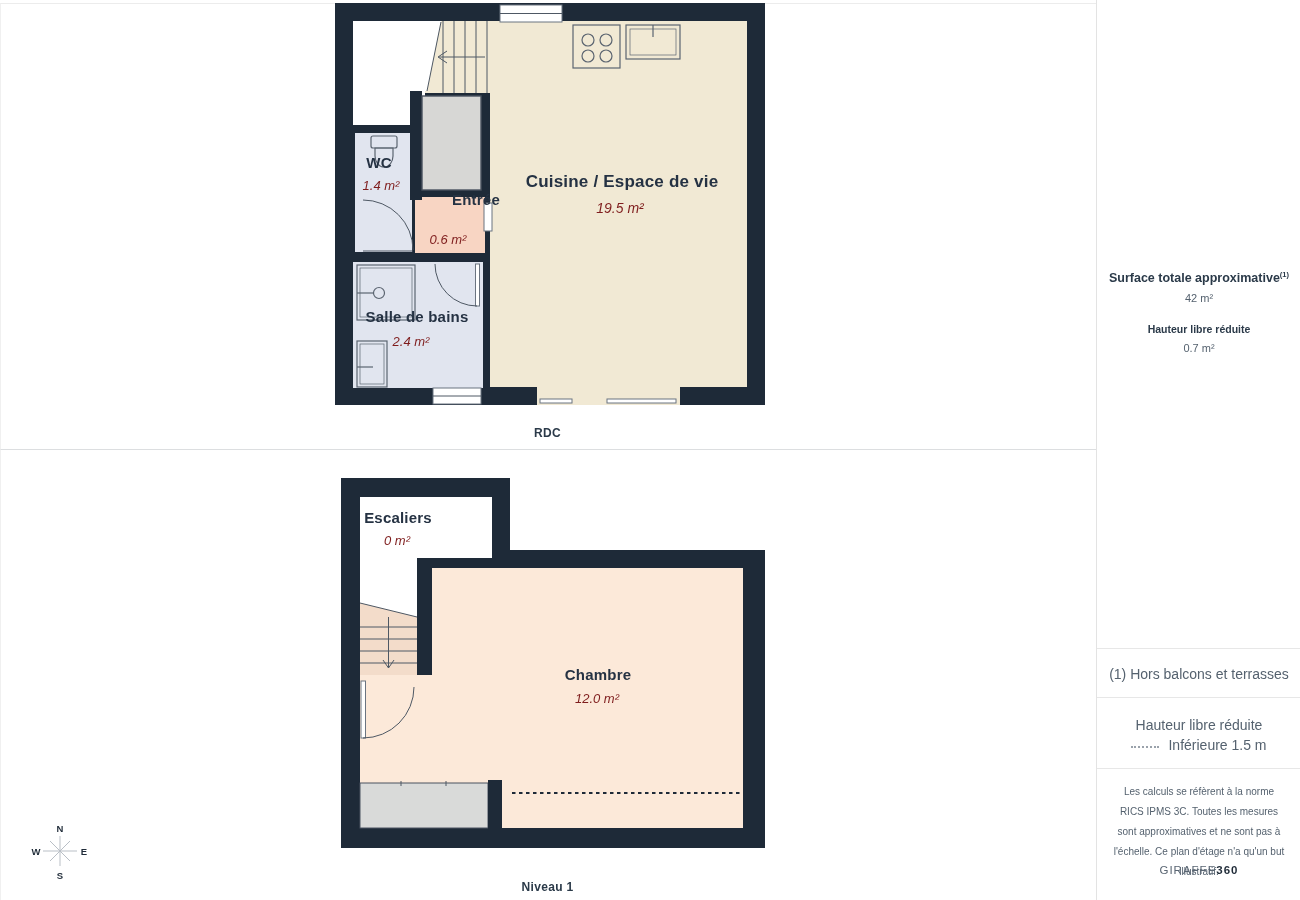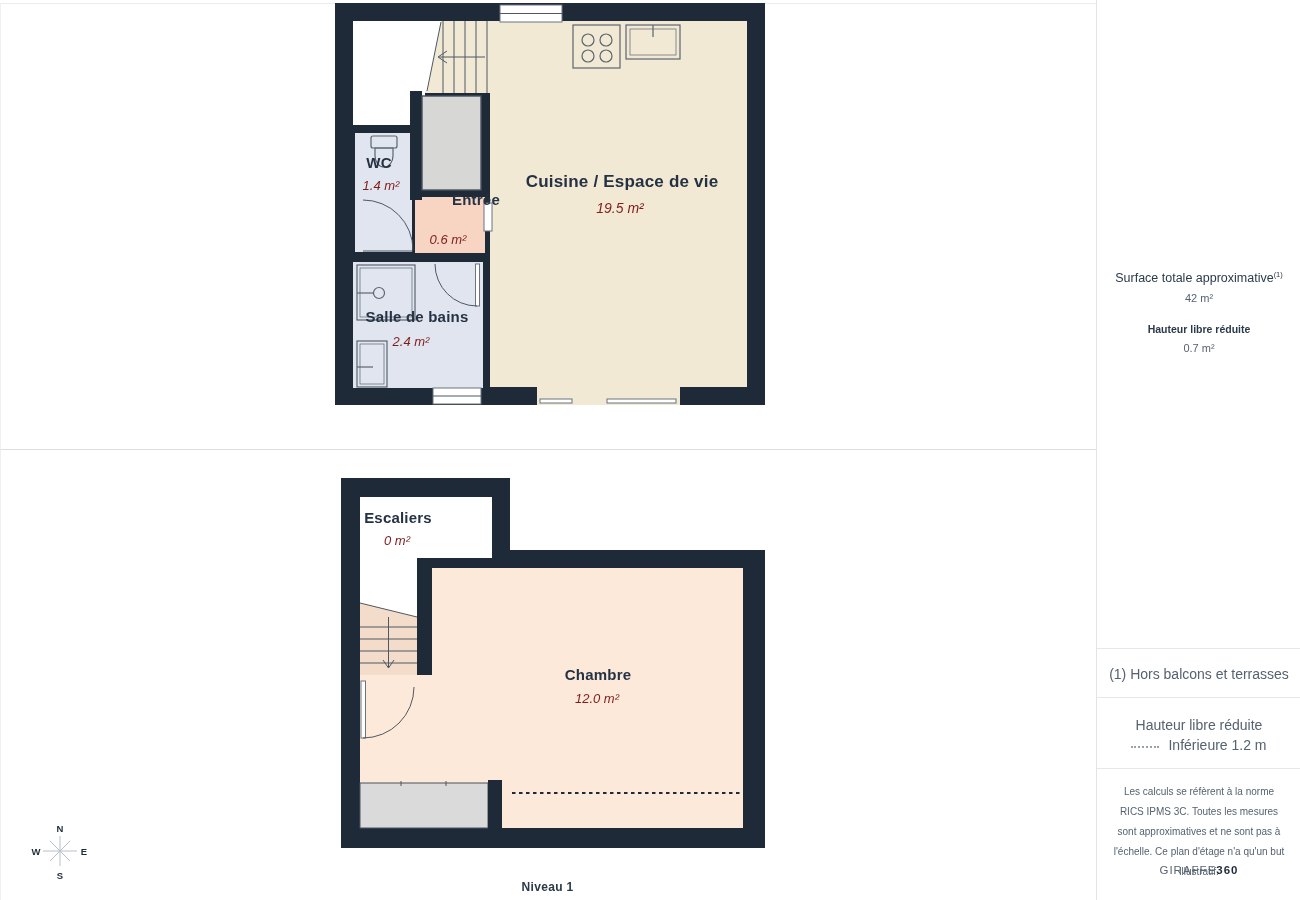--- a/index.html
+++ b/index.html
@@ -43,21 +43,21 @@
   .room-name.big{font-size:17px;}
   .room-area{font-size:13px;color:#7f1d1d;font-style:italic;}
   .room-area.big{font-size:14px;}
   .floor-caption{position:absolute;left:0;width:1095px;text-align:center;
     font-weight:bold;font-size:12px;color:#2b3a49;letter-spacing:.3px;}
 
   
   #sidebar{position:absolute;left:1096px;top:0;width:204px;height:900px;border-left:1px solid #e3e3e3;}
   .sb-divider{position:absolute;left:0;width:100%;height:1px;background:#e7e7e7;}
   .sb-text{position:absolute;left:0;width:100%;text-align:center;color:var(--muted-text,#55626f);}
-  .sb-title{font-weight:normal;font-size:12.5px;color:#2b3a49;}
+  .sb-title{font-weight:bold;font-size:12.5px;color:#2b3a49;}
   .sb-sub{font-weight:bold;font-size:10.5px;color:#2b3a49;}
   .sb-val{font-size:11px;}
   .sb-small{font-size:14px;}
   .sb-disclaimer{position:absolute;left:14px;right:14px;text-align:center;
     font-size:10px;line-height:20px;color:var(--muted-text,#55626f);}
   .legend-dots{display:inline-block;width:28px;height:1px;border-bottom:2px dotted #9aa2ab;
     margin-right:9px;vertical-align:middle;}
   #brand{position:absolute;left:0;width:100%;text-align:center;font-size:11.5px;letter-spacing:1px;}
   #brand .b1{color:#5a6673;}
   #brand .b2{font-weight:bold;color:#1f2b38;}
@@ -160,20 +160,21 @@
 
     <div class="lbl room-name big" style="left:287px;top:179px;">Cuisine / Espace de vie</div>
     <div class="lbl room-area big" style="left:285px;top:205px;">19.5 m²</div>
     <div class="lbl room-name" style="left:44px;top:159px;">WC</div>
     <div class="lbl room-area" style="left:46px;top:182px;">1.4 m²</div>
     <div class="lbl room-name" style="left:117px;top:196px;margin-left:24px;">Entrée</div>
     <div class="lbl room-area" style="left:113px;top:236px;">0.6 m²</div>
     <div class="lbl room-name" style="left:82px;top:313px;">Salle de bains</div>
     <div class="lbl room-area" style="left:76px;top:338px;">2.4 m²</div>
   </div>
+  <div class="floor-caption" style="top:426px;">RDC</div>
 
   <div class="plan" id="n1-plan">
     <svg width="424" height="370" viewBox="0 0 424 370">
       <path class="wall" d="M0,0 H169 V72 H424 V370 H0 Z"></path>
       <rect class="f-white" x="19" y="19" width="132" height="61"></rect>
       <rect class="f-white" x="19" y="80" width="57" height="47"></rect>
       <rect class="f-chambre" x="91" y="90" width="311" height="260"></rect>
       <rect class="f-chambre" x="19" y="197" width="72" height="108"></rect>
       <rect class="f-stairs" x="19" y="125" width="57" height="72"></rect>
       <polygon class="f-white" points="19,125 76,125 76,139"></polygon>
@@ -230,21 +231,21 @@
     <div class="sb-text sb-val" style="top:292px;">42 m²</div>
     <div class="sb-text sb-sub" style="top:323px;">Hauteur libre réduite</div>
     <div class="sb-text sb-val" style="top:342px;">0.7 m²</div>
 
     <div class="sb-divider" style="top:648px;"></div>
     <div class="sb-text sb-small" style="top:666px;">(1) Hors balcons et terrasses</div>
     <div class="sb-divider" style="top:697px;"></div>
 
     <div class="sb-text sb-small" style="top:717px;">Hauteur libre réduite</div>
     <div class="sb-text sb-small" style="top:737px;">
-      <span class="legend-dots"></span><span>Inférieure 1.2 m</span>
+      <span class="legend-dots"></span><span>Inférieure 1.5 m</span>
     </div>
     <div class="sb-divider" style="top:768px;"></div>
 
     <div class="sb-disclaimer" style="top:782px;">Les calculs se réfèrent à la norme RICS IPMS 3C. Toutes les mesures sont approximatives et ne sont pas à l'échelle. Ce plan d'étage n'a qu'un but illustratif.</div>
 
     <div id="brand" style="top:864px;">
       <span class="b1">GIRAFFE</span><span class="b2">360</span>
     </div>
   </div>
 

